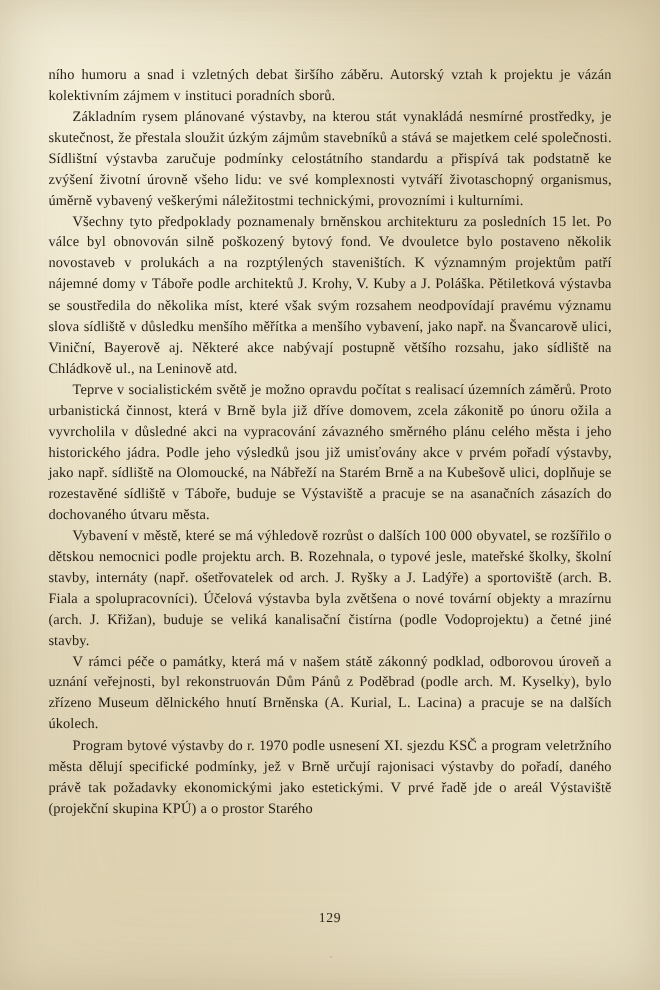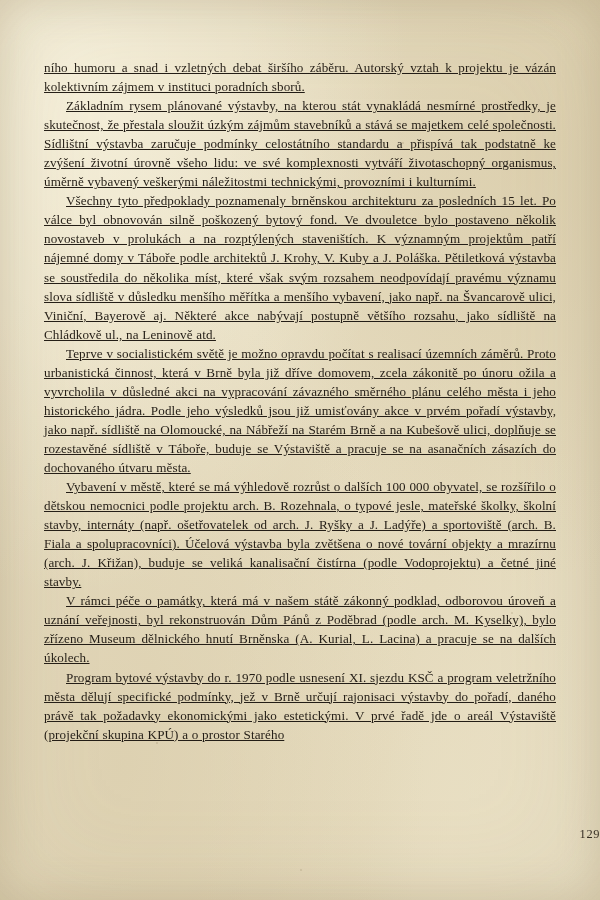--- a/index.html
+++ b/index.html
@@ -43,31 +43,30 @@
   .body-text {
     font-size: 13.1px;
     line-height: 19.05px;
     text-align: justify;
     letter-spacing: 0.1px;
     word-spacing: 0.3px;
   }
   .body-text p {
     margin: 0;
     text-indent: 22px;
-    text-decoration: underline;
   }
   .body-text p.noindent {
     text-indent: 0;
   }
   .folio {
     position: absolute;
     left: 0;
     right: 0;
     bottom: 58px;
-    text-align: right;
+    text-align: center;
     font-size: 12.4px;
     letter-spacing: 0.6px;
   }
   .speck {
     position: absolute;
     border-radius: 50%;
     background: rgba(120,102,70,0.20);
     pointer-events: none;
   }
 </style>

